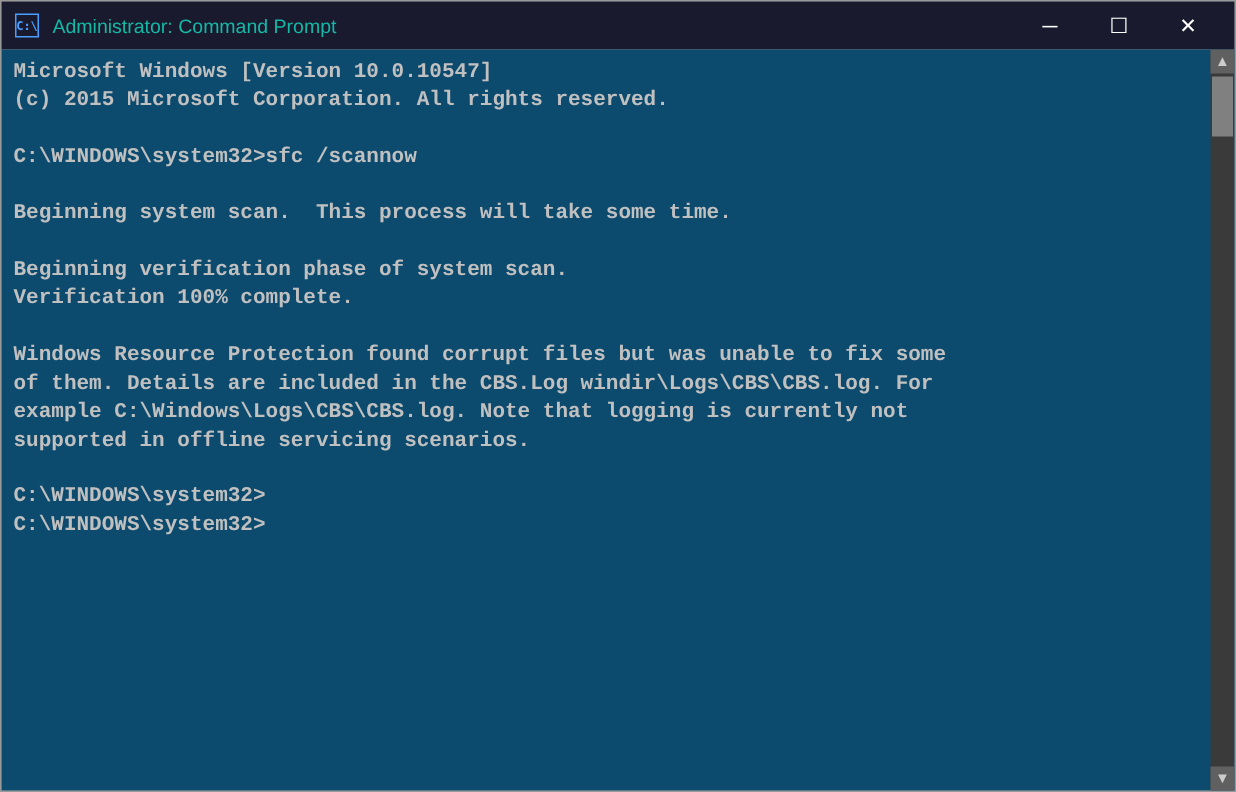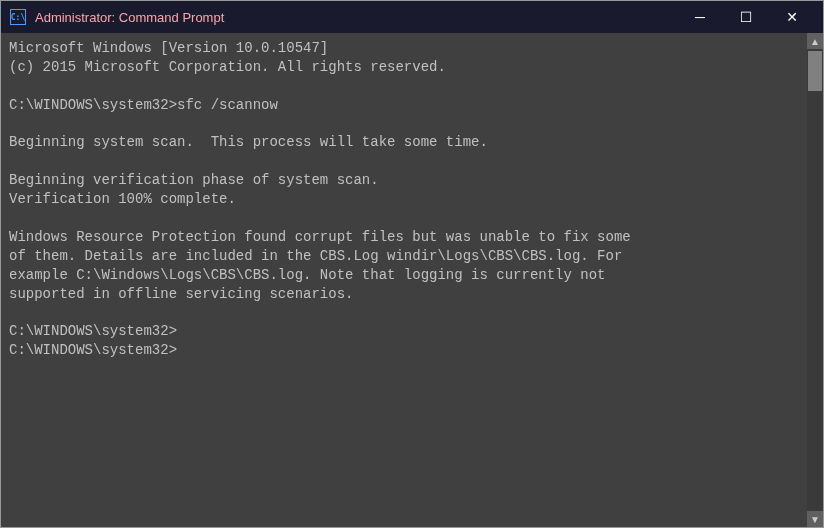--- a/index.html
+++ b/index.html
@@ -57,21 +57,21 @@
 
     .cmd-icon-inner {
       font-size: 8px;
       color: #4a9eff;
       font-weight: bold;
       font-family: monospace;
     }
 
     .title-bar-title {
       flex: 1;
-      color: #fca5a5;
+      color: #14b8a6;
       font-size: 13px;
       font-weight: normal;
     }
 
     .title-bar-controls {
       display: flex;
       gap: 0;
     }
 
     .title-btn {
@@ -82,24 +82,25 @@
       color: white;
       font-size: 14px;
       cursor: pointer;
       display: flex;
       align-items: center;
       justify-content: center;
     }
 
     .terminal-body {
       flex: 1;
-      background: #404040;
+      background: #0c4a6e;
       padding: 6px 8px;
       overflow: hidden;
       position: relative;
+      font-weight: bold;
     }
 
     .terminal-content {
       font-family: 'Courier New', 'Lucida Console', monospace;
       font-size: 14px;
       color: #c0c0c0;
       line-height: 1.35;
       white-space: pre-wrap;
       word-break: break-all;
     }

